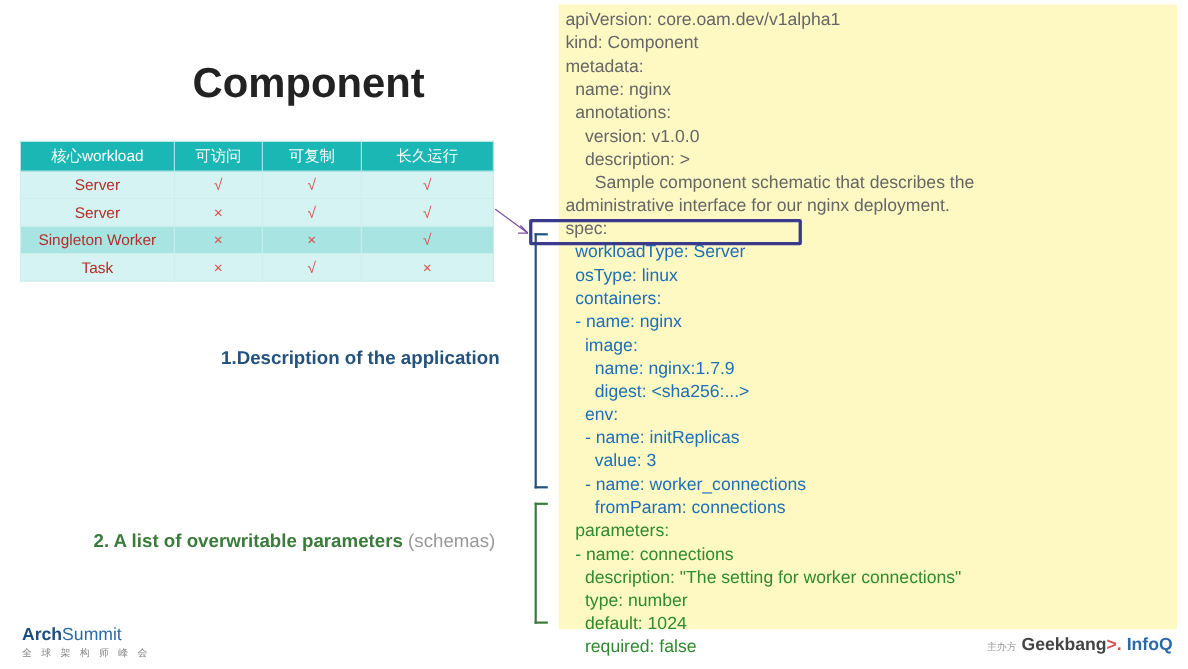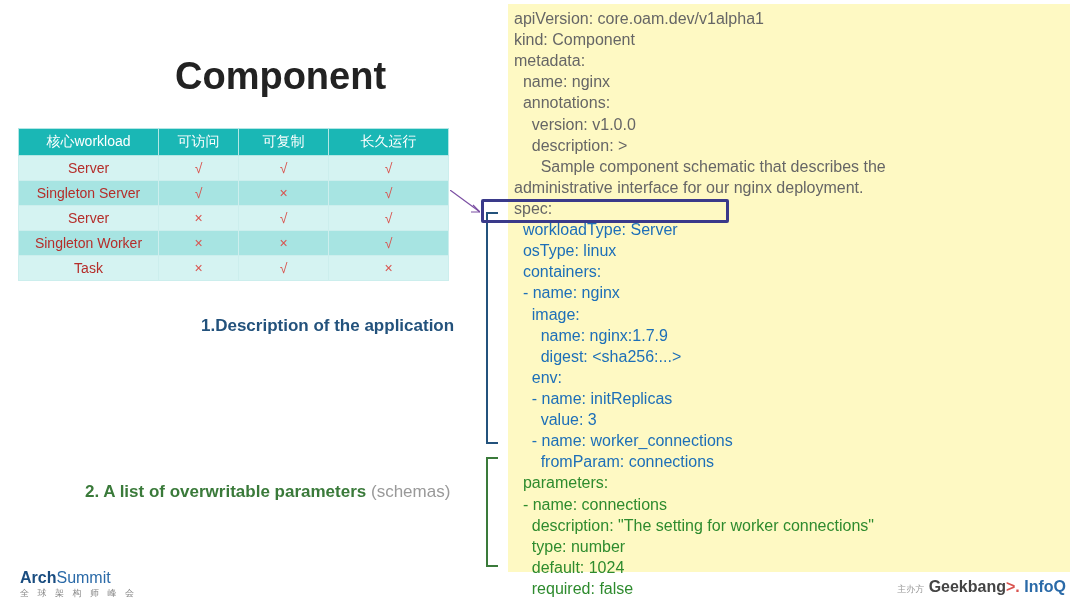--- a/index.html
+++ b/index.html
@@ -142,26 +142,20 @@
       <tr>
     <th class="col0">核心workload</th>
     <th class="col1">可访问</th>
     <th class="col2">可复制</th>
     <th class="col3">长久运行</th>
   </tr>
   <tr class="light">
     <td>Server</td>
     <td>√</td>
     <td>√</td>
-    <td>√</td>
-  </tr>
-  <tr class="dark">
-    <td>Singleton Server</td>
-    <td>√</td>
-    <td>×</td>
     <td>√</td>
   </tr>
   <tr class="light">
     <td>Server</td>
     <td>×</td>
     <td>√</td>
     <td>√</td>
   </tr>
   <tr class="dark">
     <td>Singleton Worker</td>

